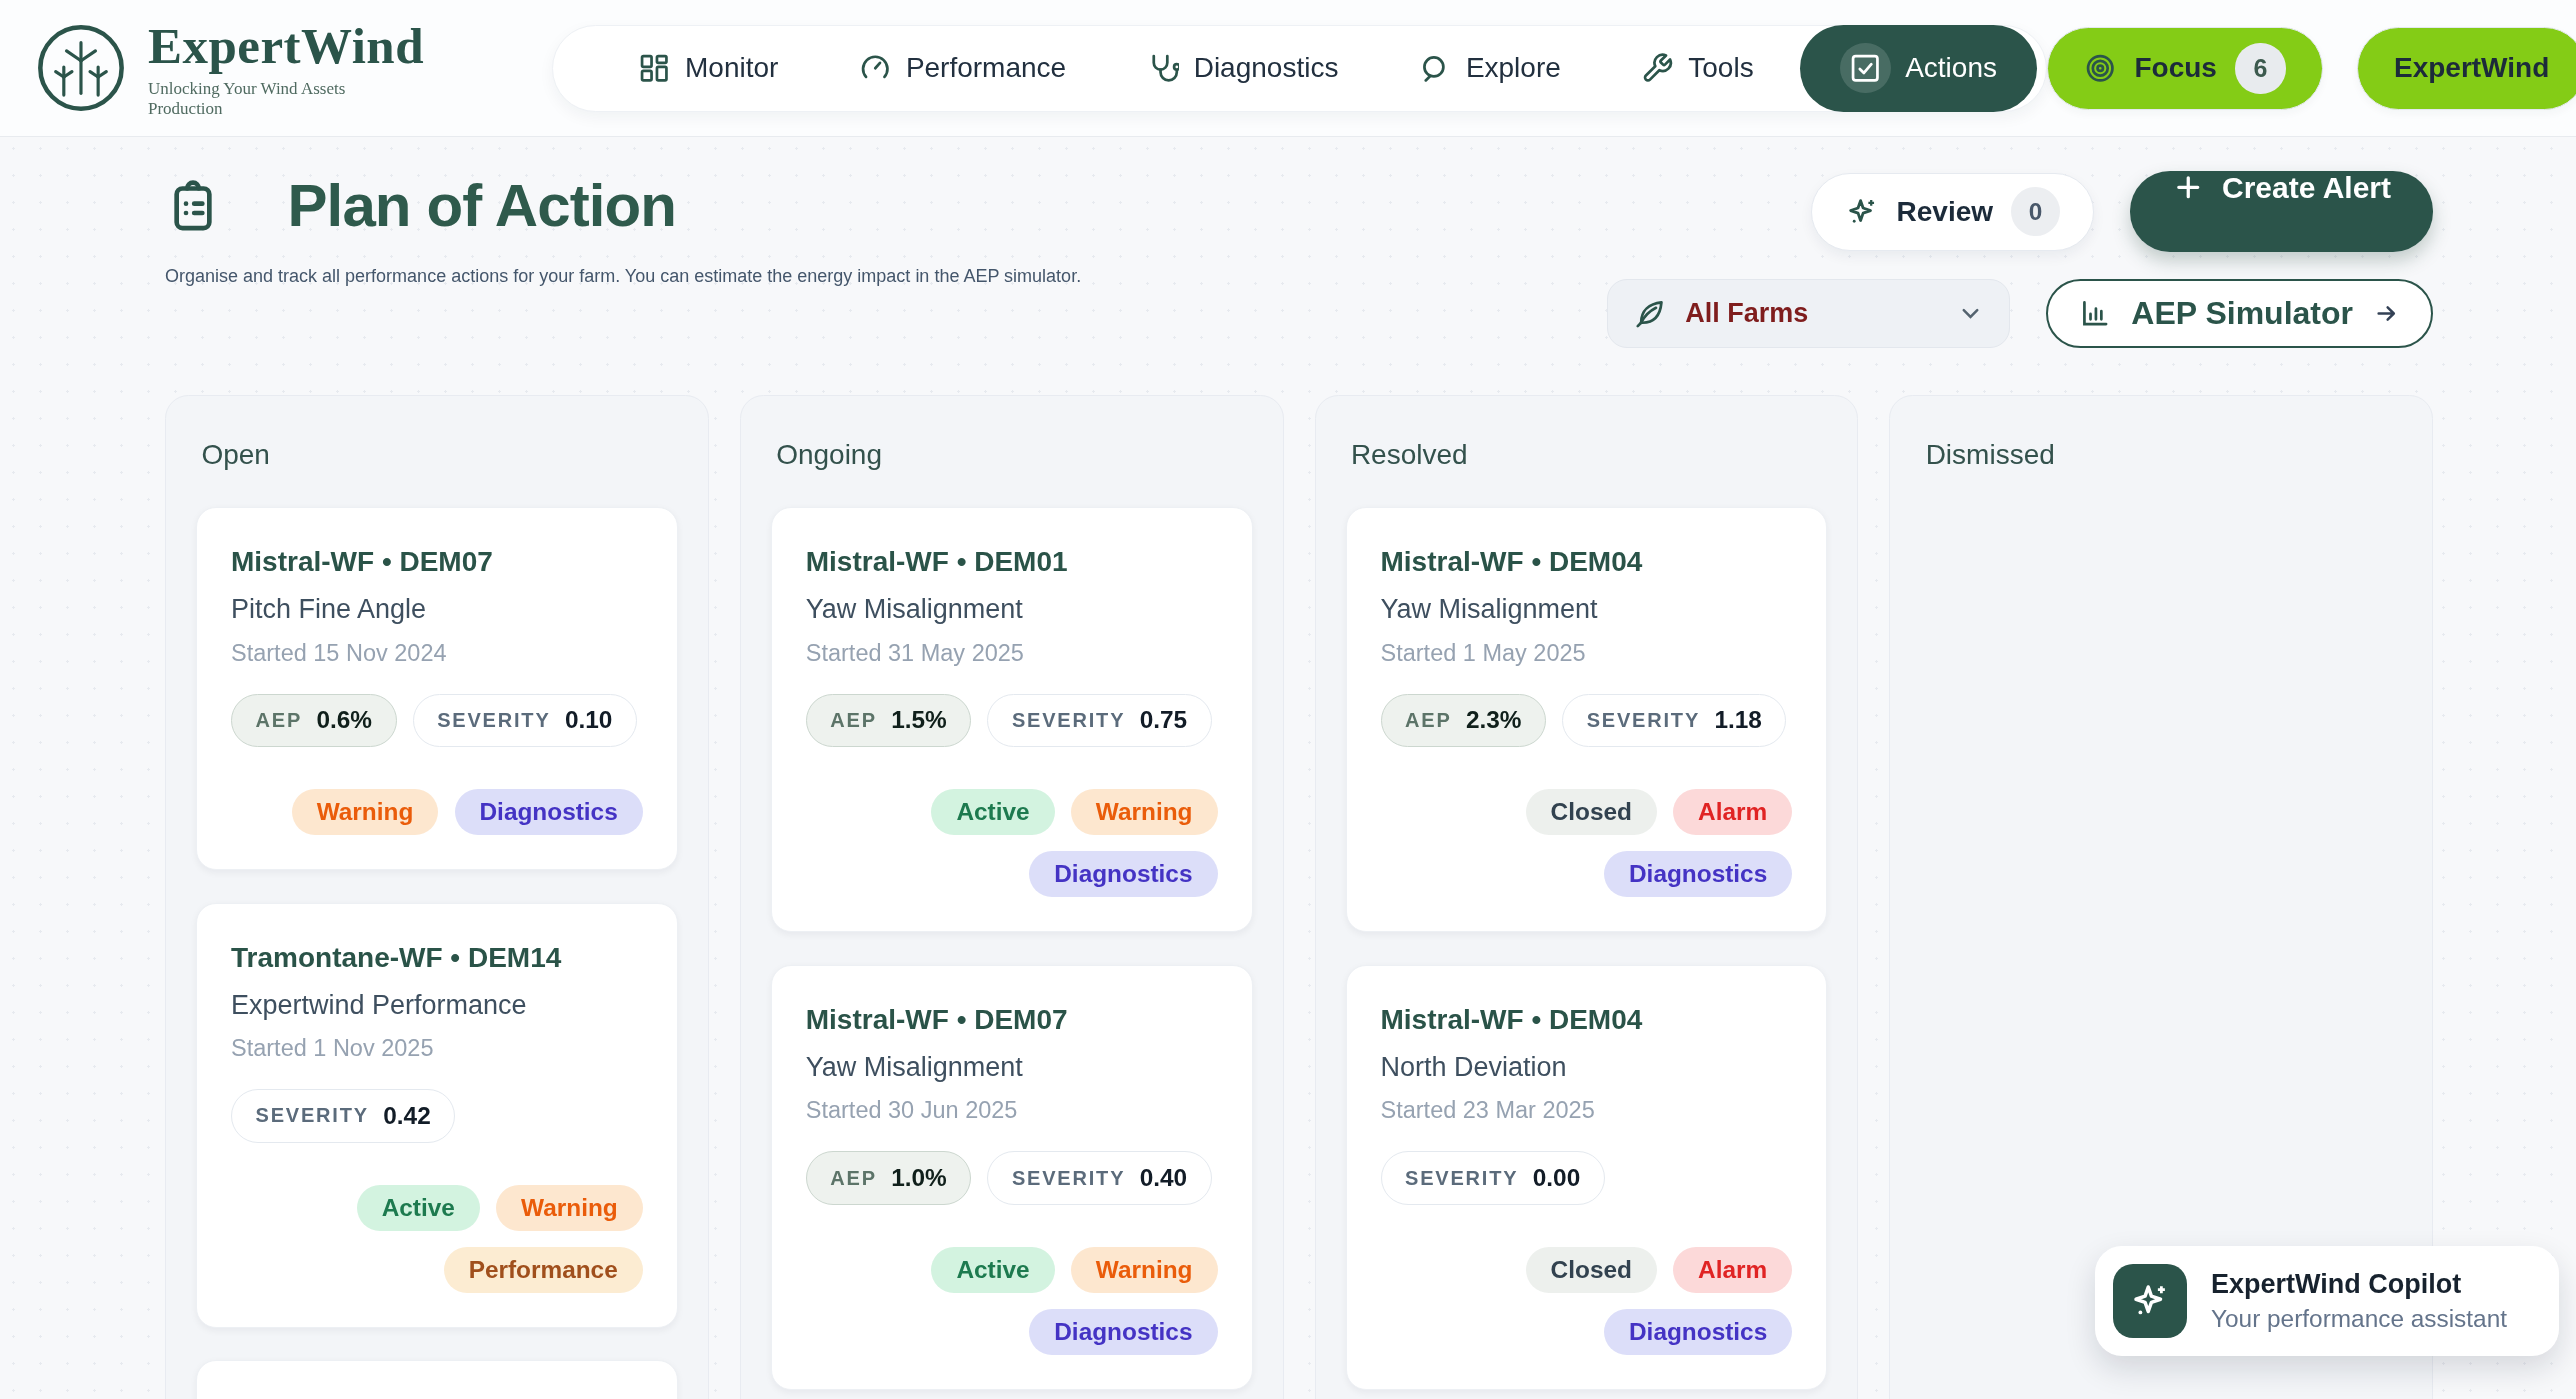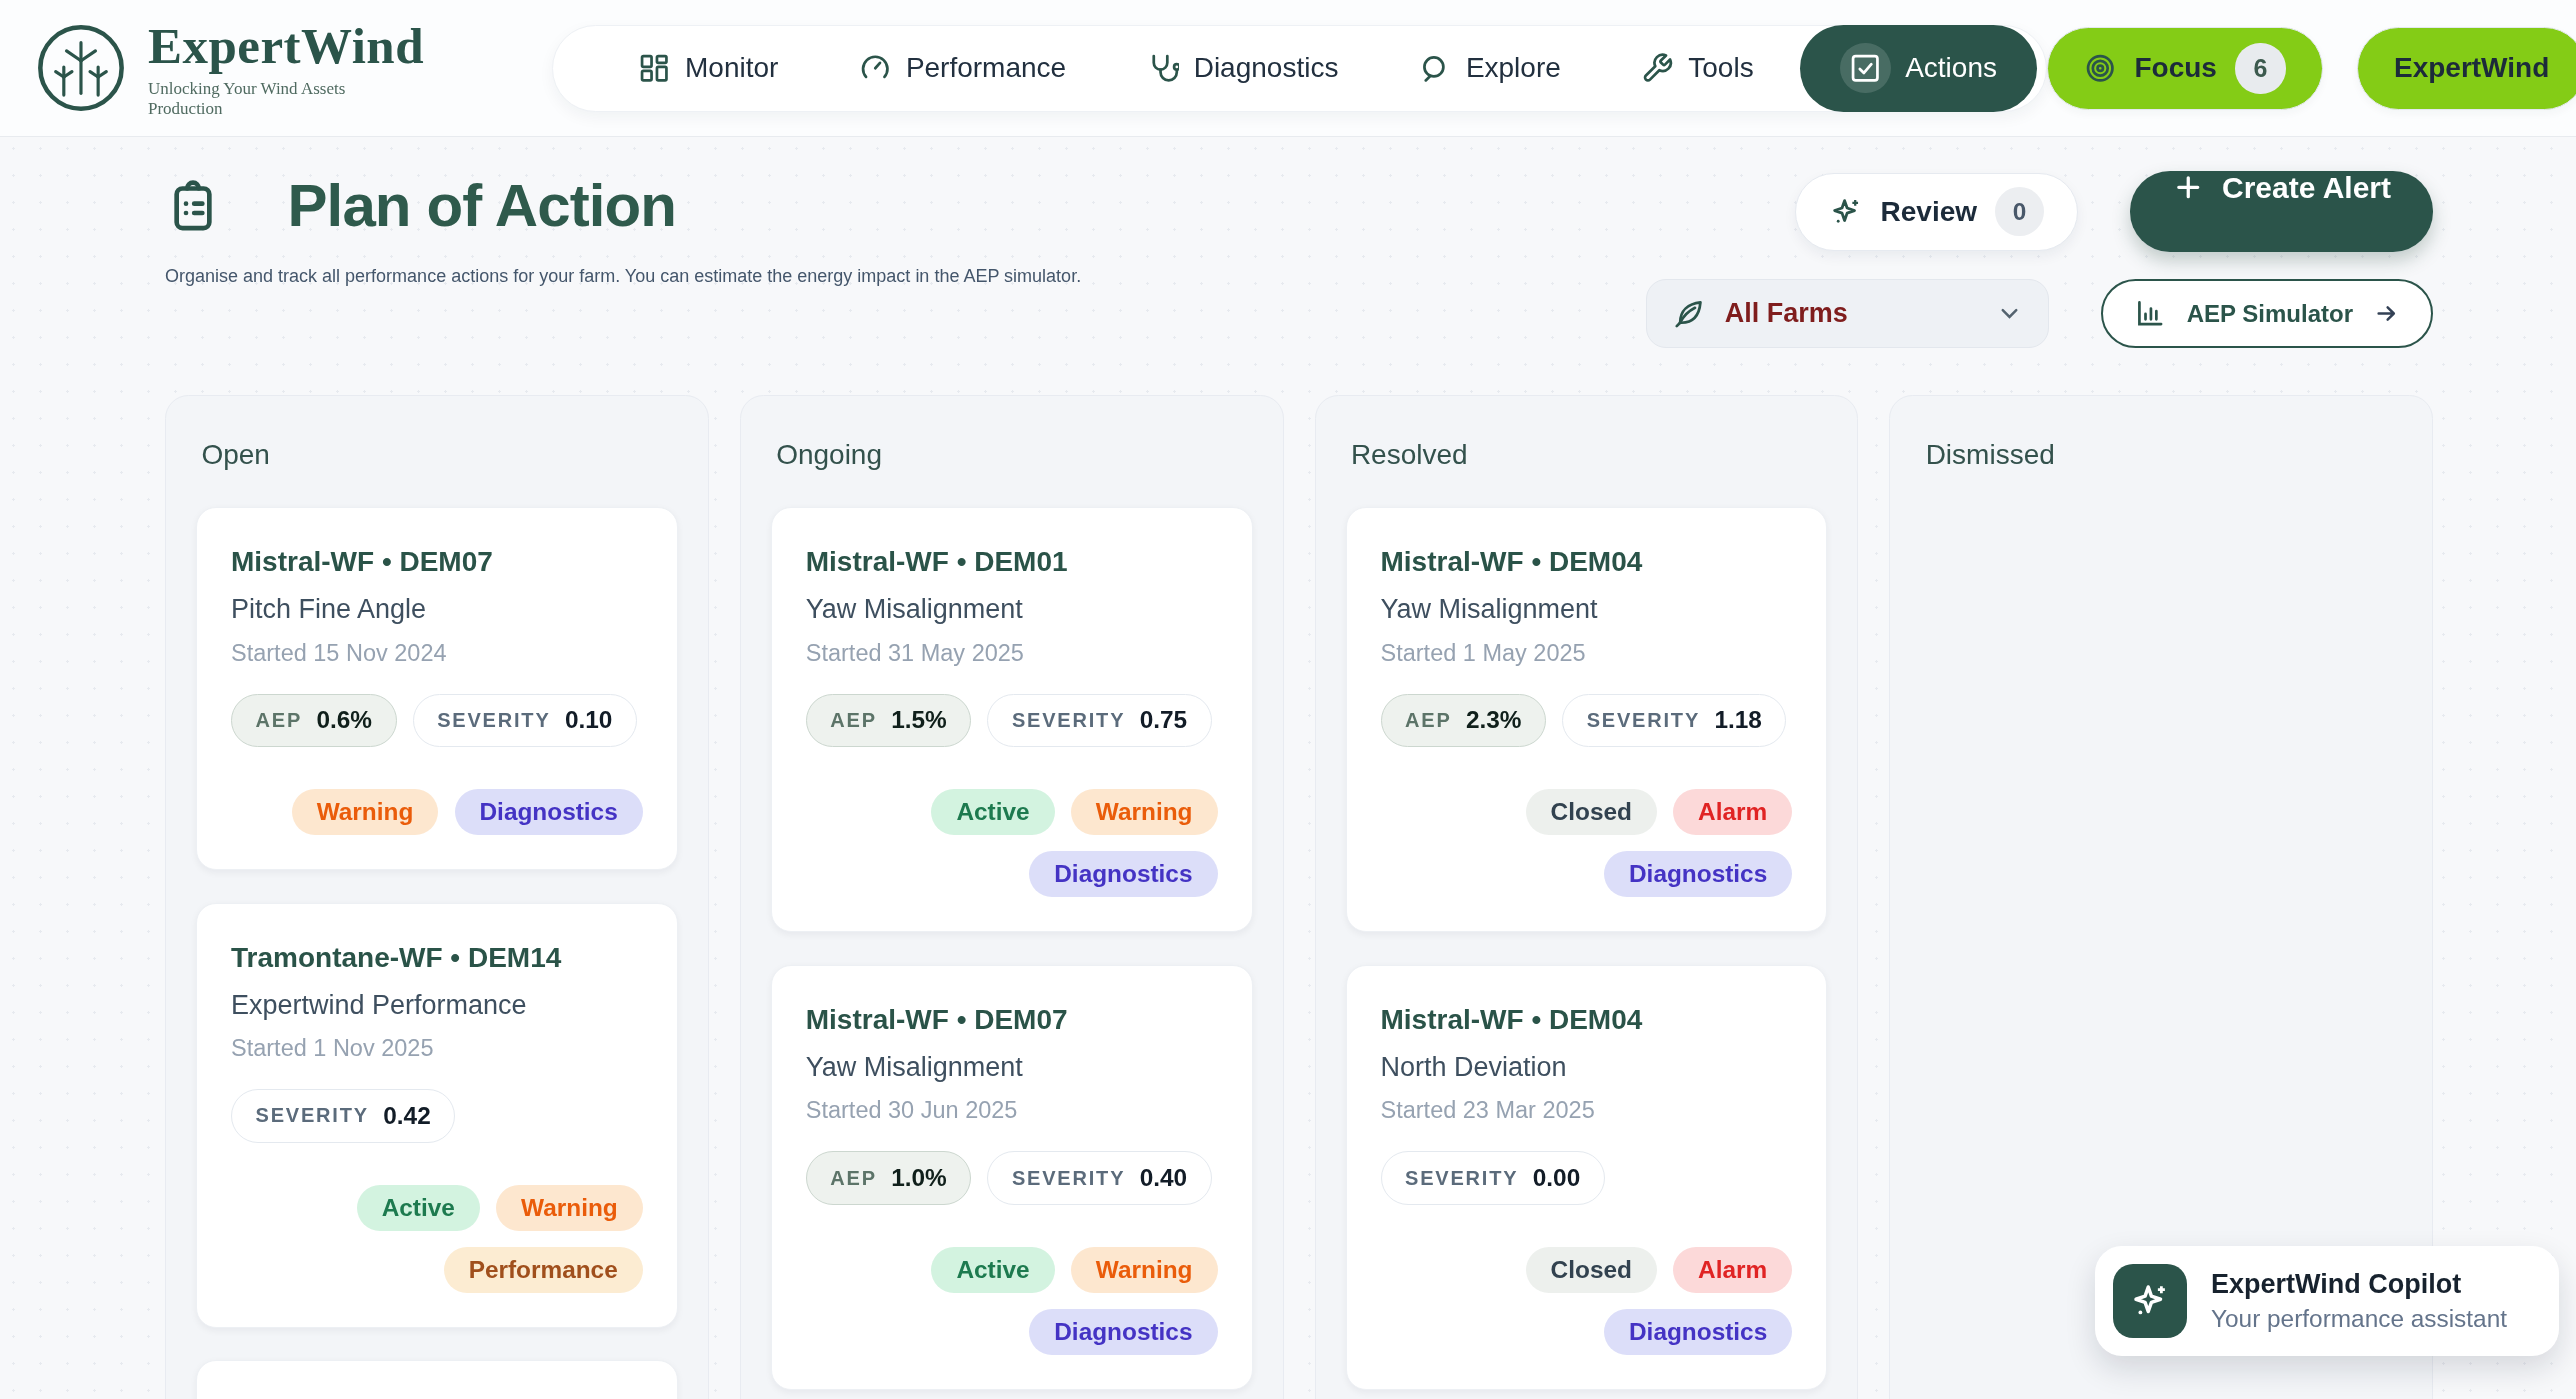--- a/index.html
+++ b/index.html
@@ -57,21 +57,21 @@
   
   .main { padding:0 143px 0 165px; }
   .hero { display:flex; margin-top:34px; }
   .hero-left { flex:1; }
   .title-row { display:flex; align-items:center; gap:23.5px; }
   .title-row .ticon { width:56px; height:56px; color:#2b544a; }
   .page-title { font-size:60px; font-weight:800; color:#2f5a4c; letter-spacing:-0.9px;margin-left:43px; }
   .subtitle { margin-top:23.5px; font-size:18px; line-height:1.42; color:#44566b; max-width:1038px; }
 
   .hero-right { display:flex; flex-direction:column; align-items:flex-end; gap:27px; }
-  .hero-row { display:flex; align-items:center; gap:52px; }
+  .hero-row { display:flex; align-items:center; gap:36px; }
   .review-btn {
     display:flex; align-items:center; gap:18px; background:#ffffff; border:0.9px solid #e6eaf0;
     border-radius:43px; height:78px; padding:0 32.5px; font-size:28px; font-weight:700; color:#1c2b3a;
     box-shadow:0 5.4px 12.6px rgba(20,40,60,.06); cursor:pointer;
   }
   .review-btn .bicon { width:34px; height:34px; color:#2b544a; }
   .review-count { background:#eceef1; color:#49586a; min-width:49px; height:49px; border-radius:24.4px;
     display:flex; align-items:center; justify-content:center; font-size:24.4px; font-weight:700; }
   .create-btn {
     display:flex; gap:18px; background:#2b544a; color:#ffffff;
@@ -81,21 +81,21 @@
   .create-btn .bicon { width:32.5px; height:32.5px; color:#ffffff; }
   .farm-select {
     display:flex; align-items:center; gap:20px; background:#eef1f5; border:0.9px solid #e3e7ed;
     border-radius:20px; height:69px; width:403px; padding:0 25px; cursor:pointer;
   }
   .farm-select .bicon { width:32.5px; height:32.5px; color:#2b544a; }
   .farm-select .flabel { font-size:27px; font-weight:700; color:#7f1d1d; flex:1; }
   .farm-select .chev { color:#54636f; }
   .aep-sim-btn {
     display:flex; align-items:center; gap:20px; background:#ffffff; border:2.7px solid #2b544a;
-    border-radius:36px; height:69px; padding:0 31px; font-size:24px; font-weight:700; color:#2b544a; cursor:pointer;
+    border-radius:36px; height:69px; padding:0 31px; font-size:32px; font-weight:700; color:#2b544a; cursor:pointer;
   }
   .aep-sim-btn .bicon { width:32.5px; height:32.5px; color:#2b544a; }
 
   
   .board { margin-top:47px; display:grid; grid-template-columns:repeat(4,1fr); gap:31px; }
   .column {
     background:#f3f5f8; border:0.9px solid #e8ebf1; border-radius:23.5px;
     padding:27px 30px; height:1264px;
   }
   .col-title { font-size:28px; font-weight:400; color:#33514c; margin:16.2px 0 36px 5.4px; }

